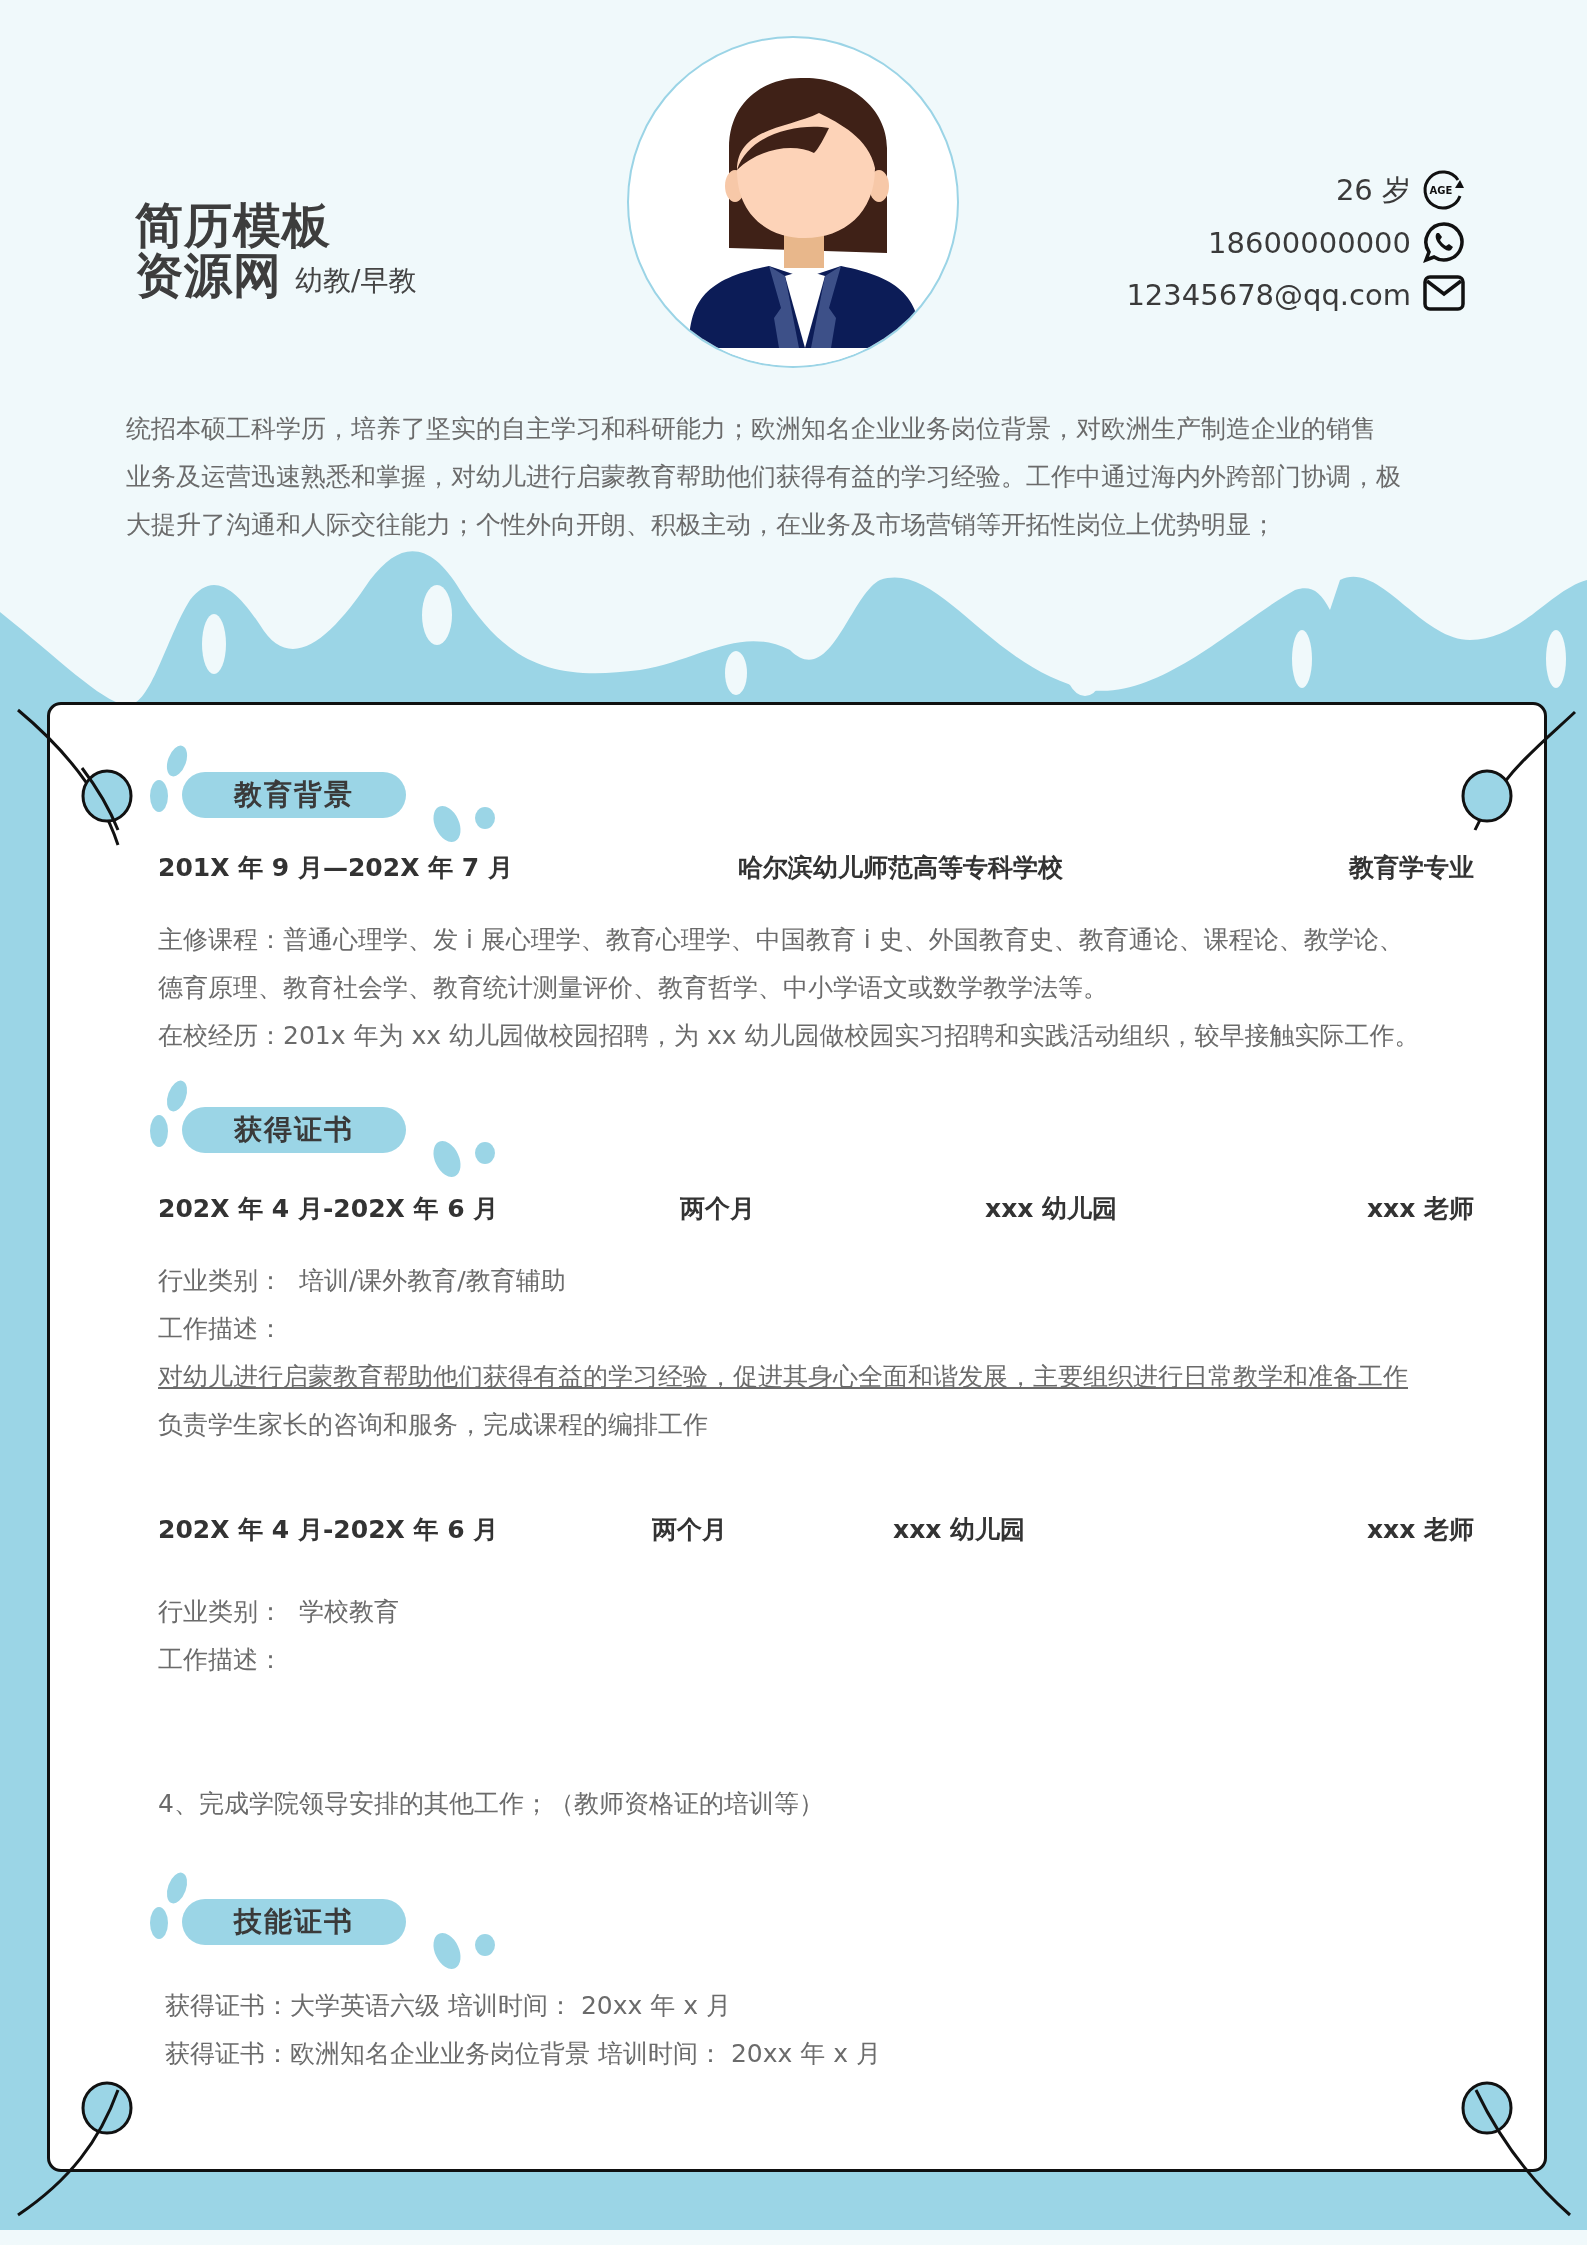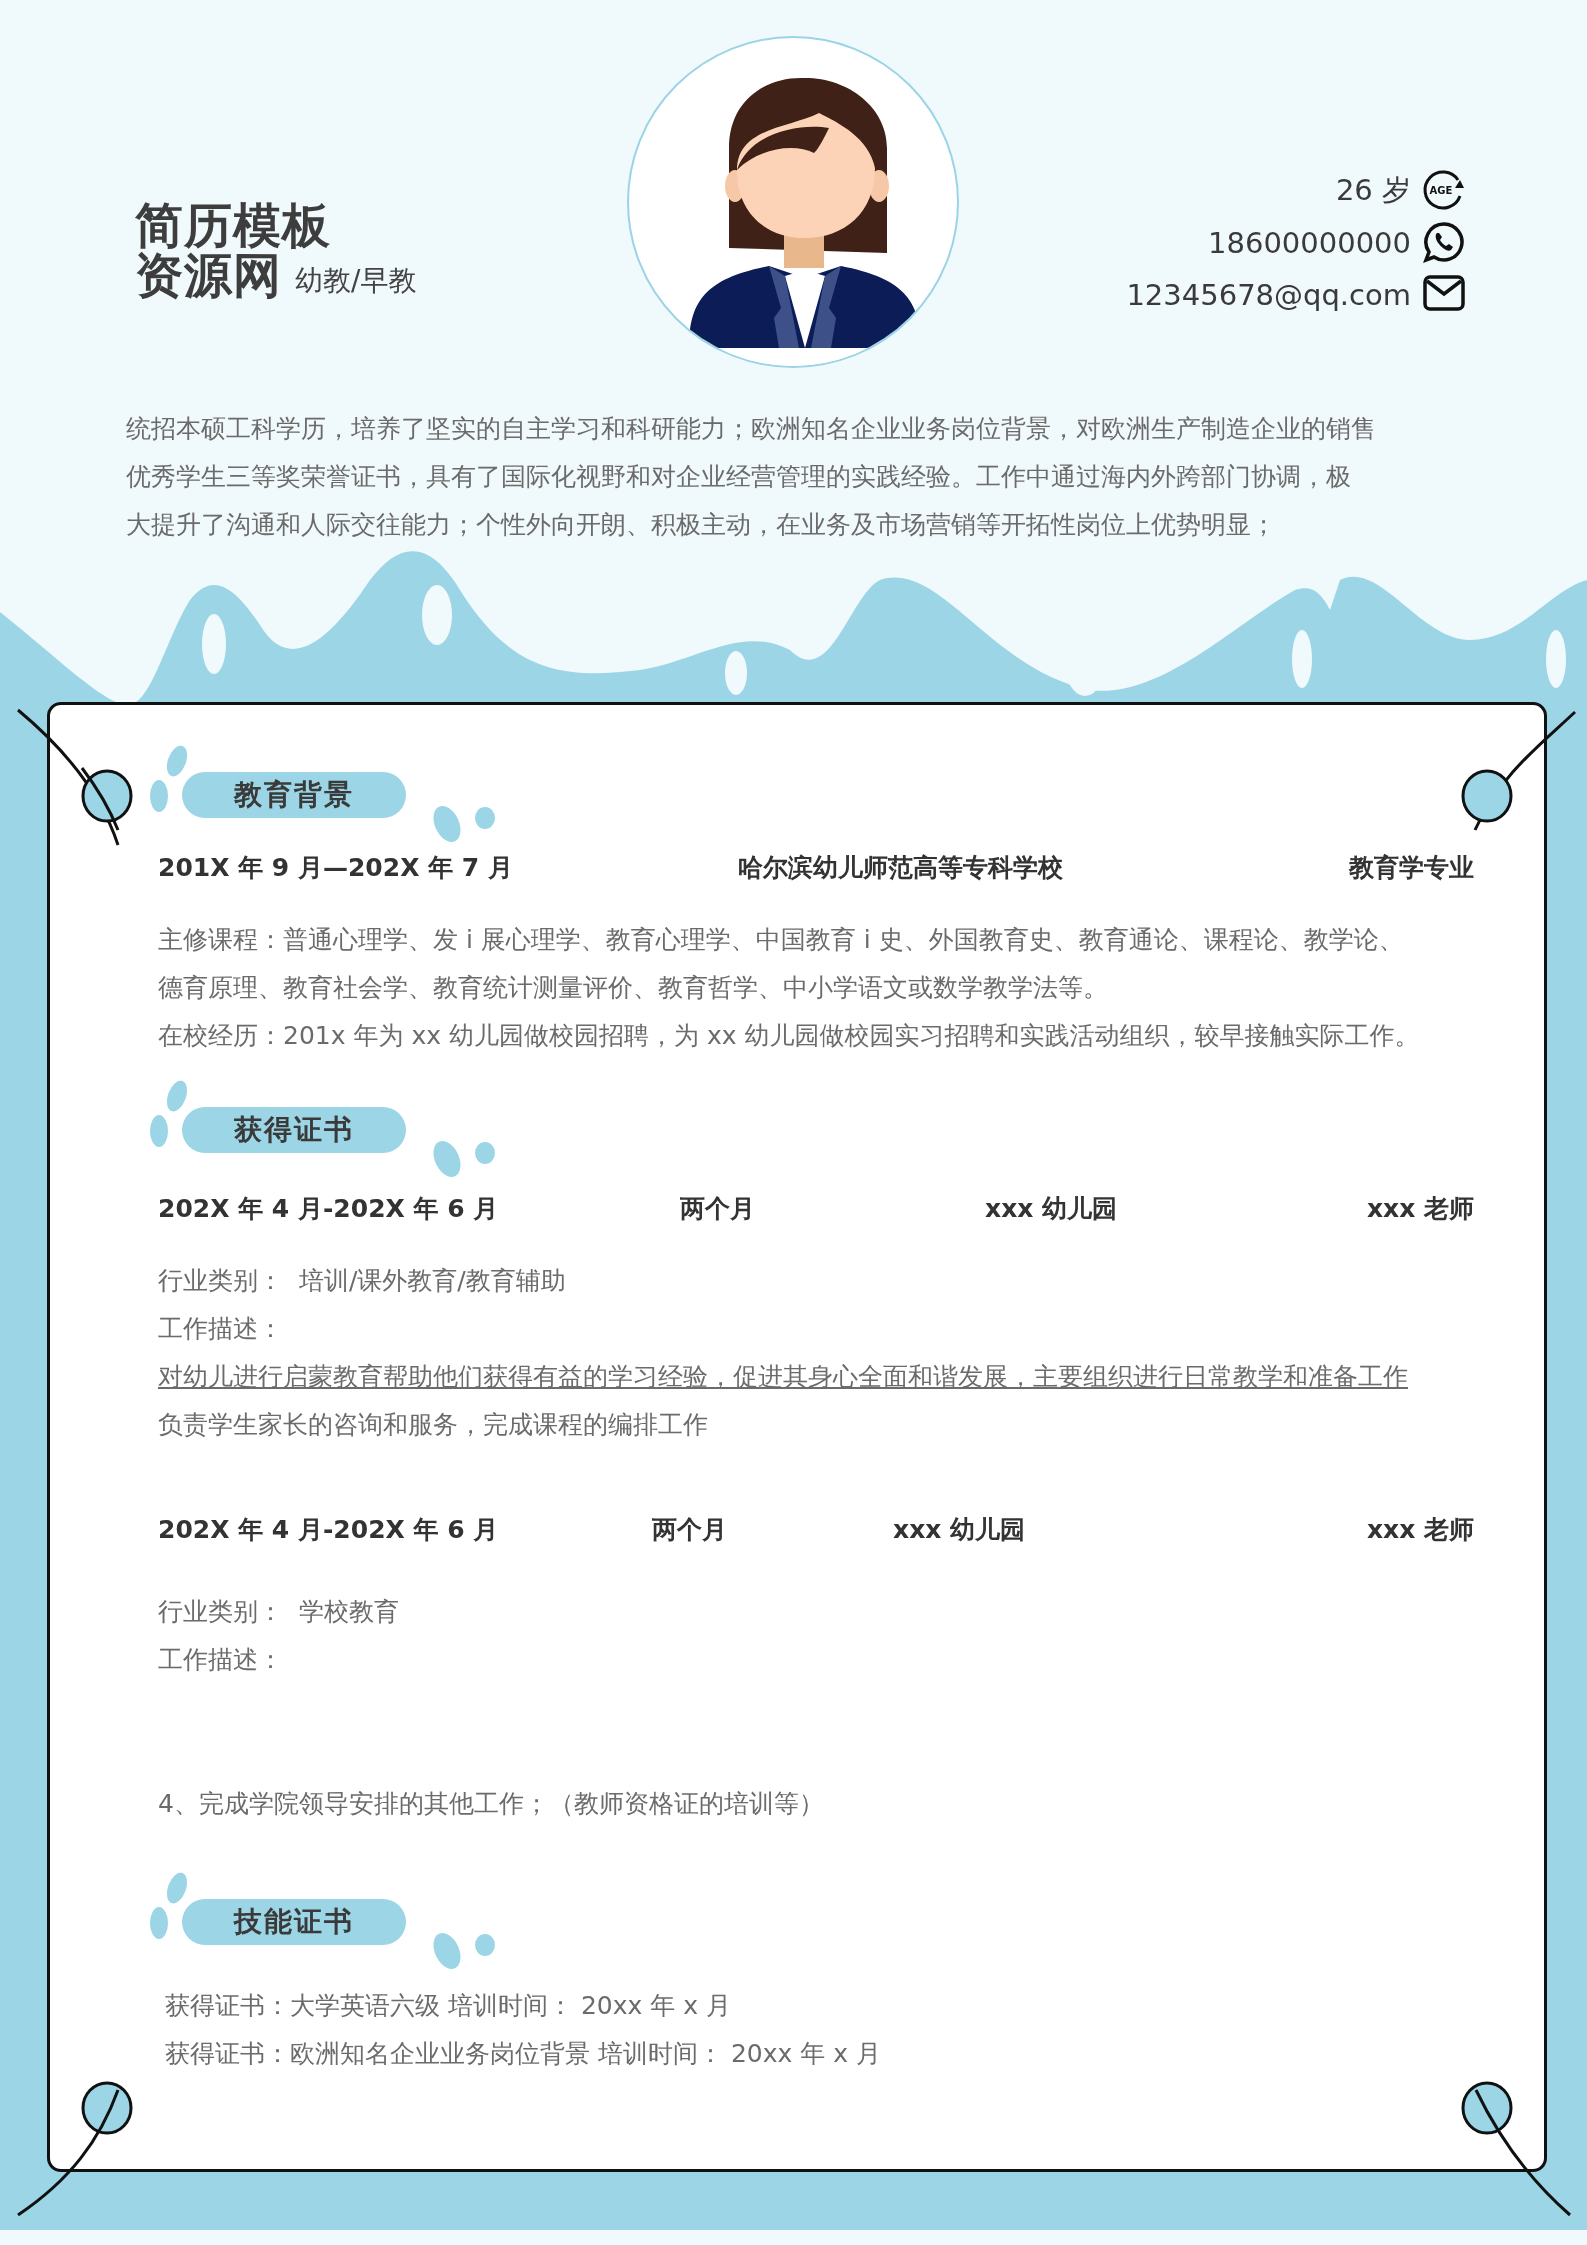--- a/index.html
+++ b/index.html
@@ -126,21 +126,21 @@
         <svg width="44" height="40" viewBox="0 0 44 40">
           <rect x="3" y="5" width="38" height="32" rx="5" fill="none" stroke="#111" stroke-width="3.5"></rect>
           <path d="M5 9 L22 22 L39 9" fill="none" stroke="#111" stroke-width="3.5"></path>
         </svg>
       </span>
     </div>
   </div>
 
   <div class="summary">
     <div>统招本硕工科学历，培养了坚实的自主学习和科研能力；欧洲知名企业业务岗位背景，对欧洲生产制造企业的销售</div>
-    <div>优秀学生三等奖荣誉证书，具有了国际化视野和对企业经营管理的实践经验。工作中通过海内外跨部门协调，极</div>
+    <div>业务及运营迅速熟悉和掌握，对幼儿进行启蒙教育帮助他们获得有益的学习经验。工作中通过海内外跨部门协调，极</div>
     <div>大提升了沟通和人际交往能力；个性外向开朗、积极主动，在业务及市场营销等开拓性岗位上优势明显；</div>
   </div>
 
   <div class="card"></div>
 
   <svg style="position:absolute;left:0;top:700px;" width="1587" height="1560">
     <path d="M18 10 C 60 45 100 90 118 145" fill="none" stroke="#111" stroke-width="3"></path>
     <ellipse cx="107" cy="96" rx="24" ry="25" fill="#9bd5e6" stroke="#111" stroke-width="3"></ellipse>
     <path d="M82 68 C 95 85 108 105 118 130" fill="none" stroke="#111" stroke-width="3"></path>
     <path d="M1575 12 C 1540 45 1500 75 1475 130" fill="none" stroke="#111" stroke-width="3"></path>

